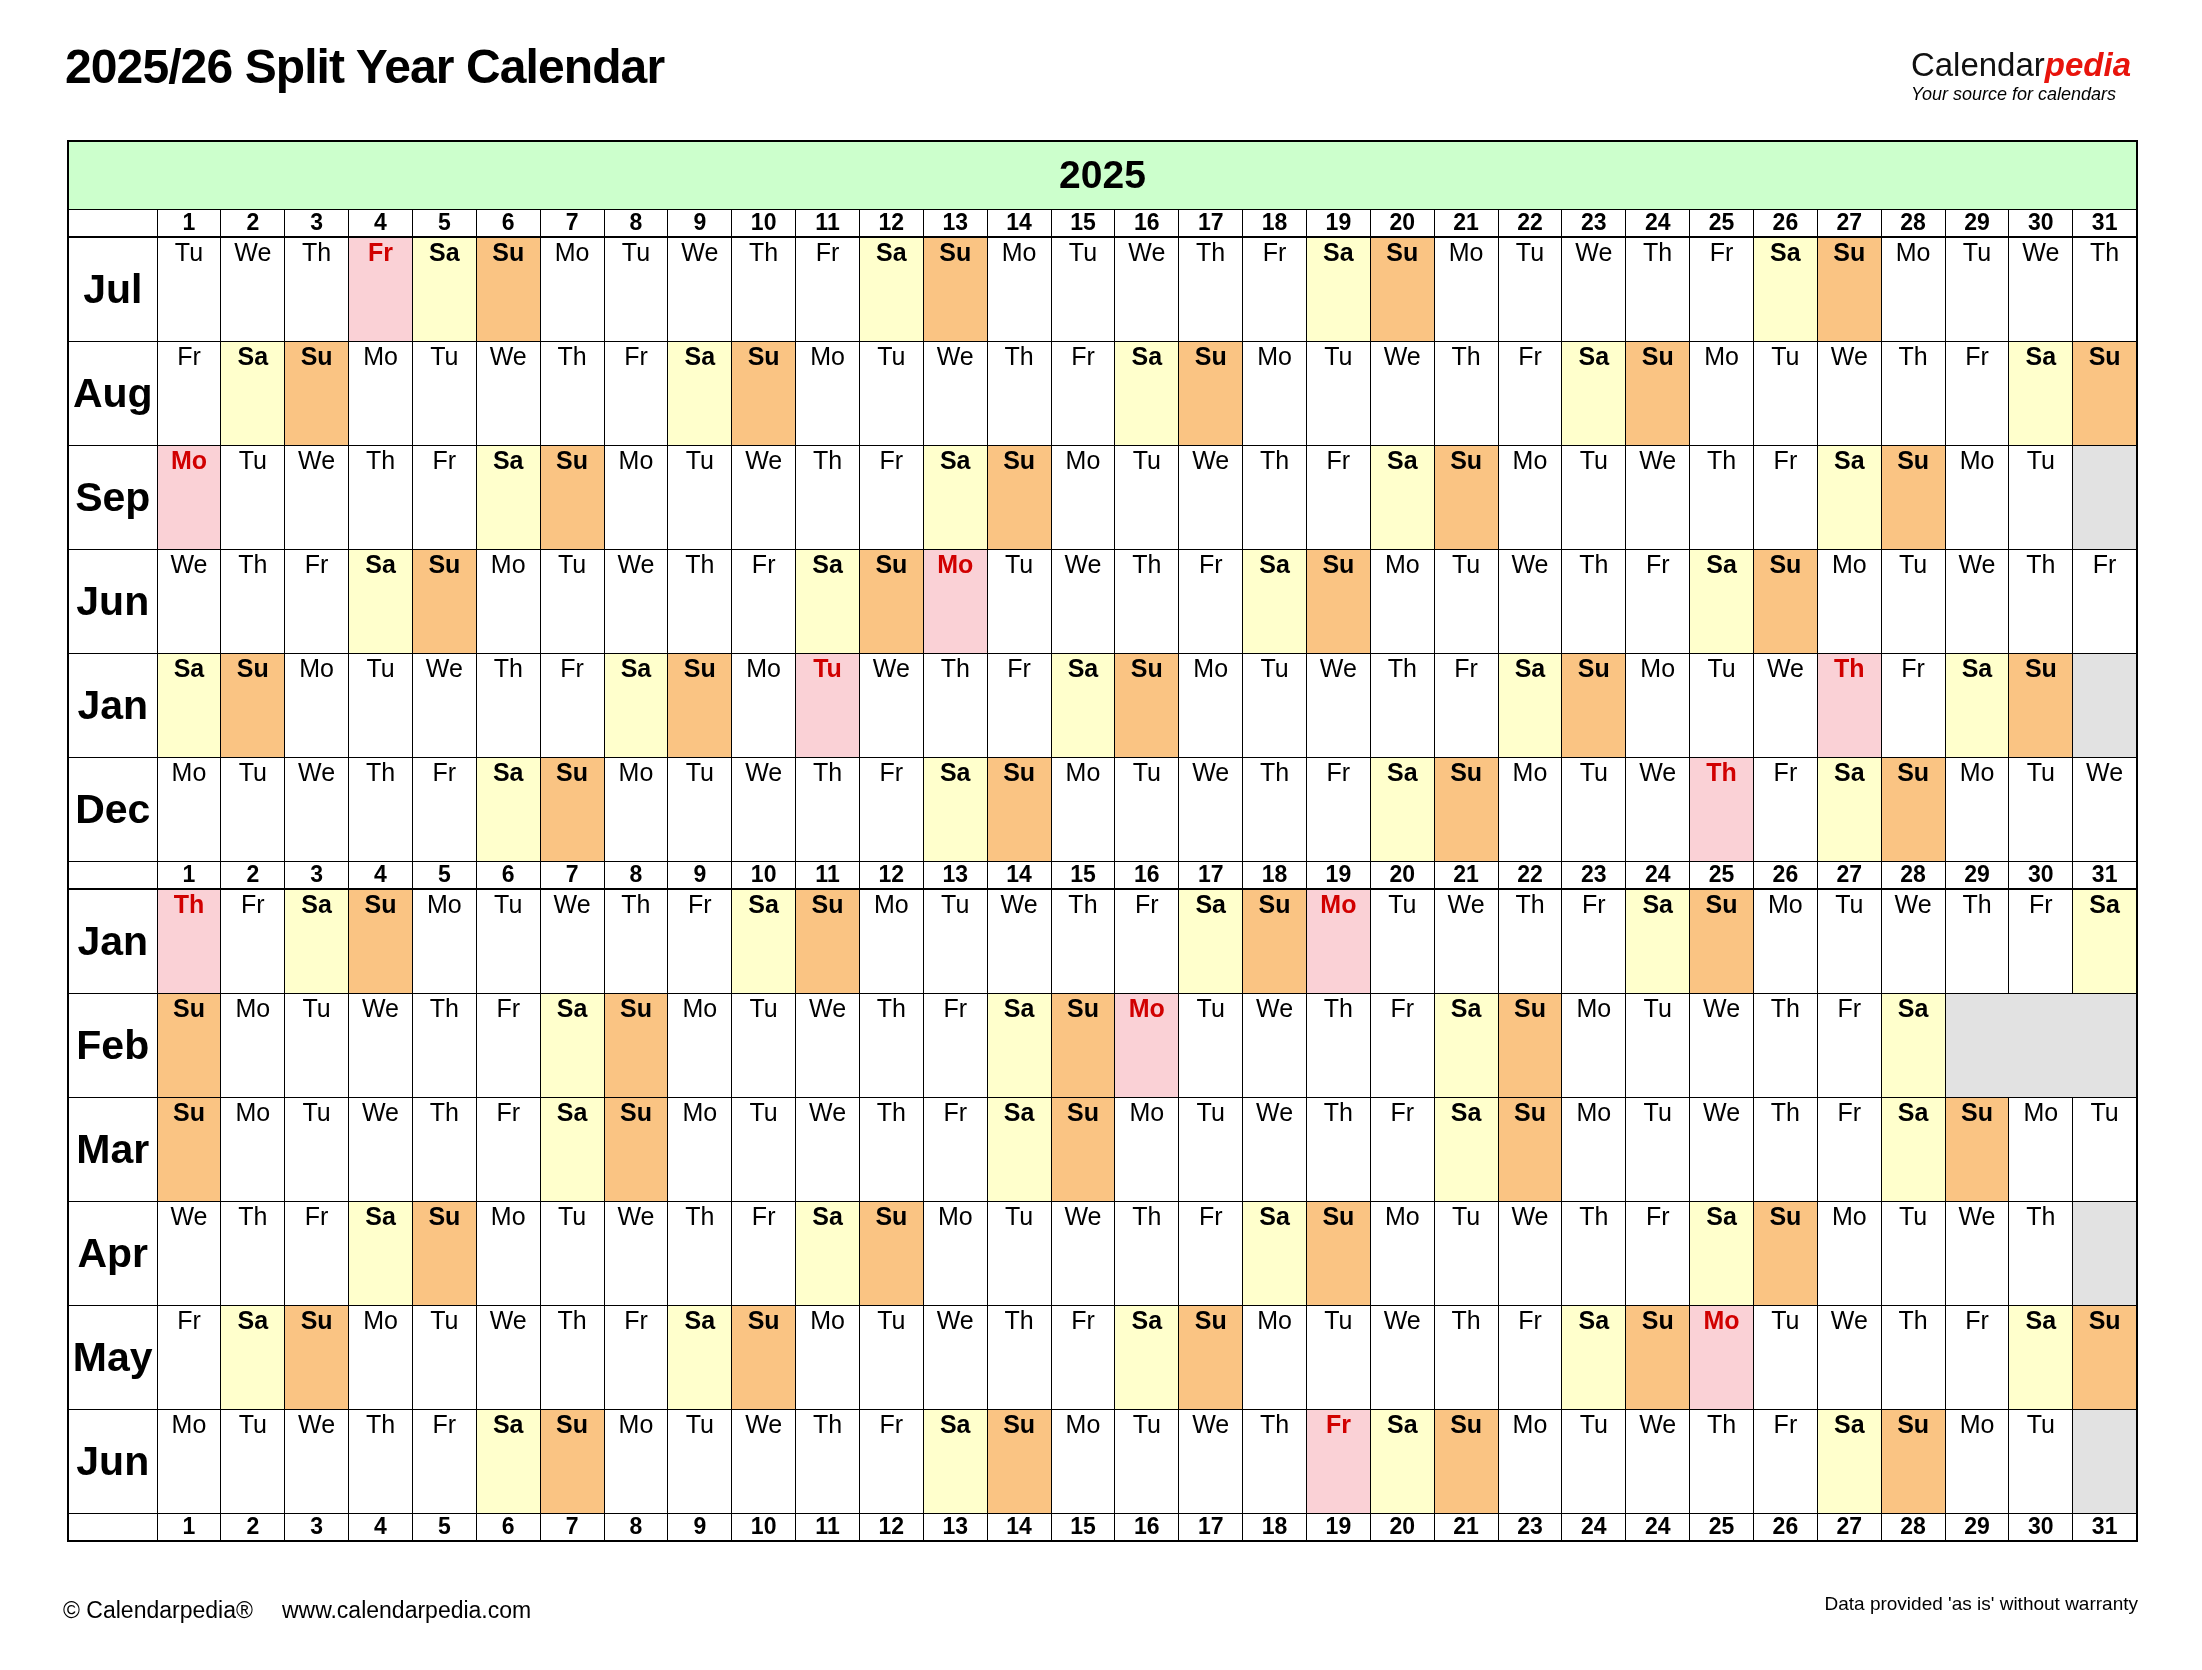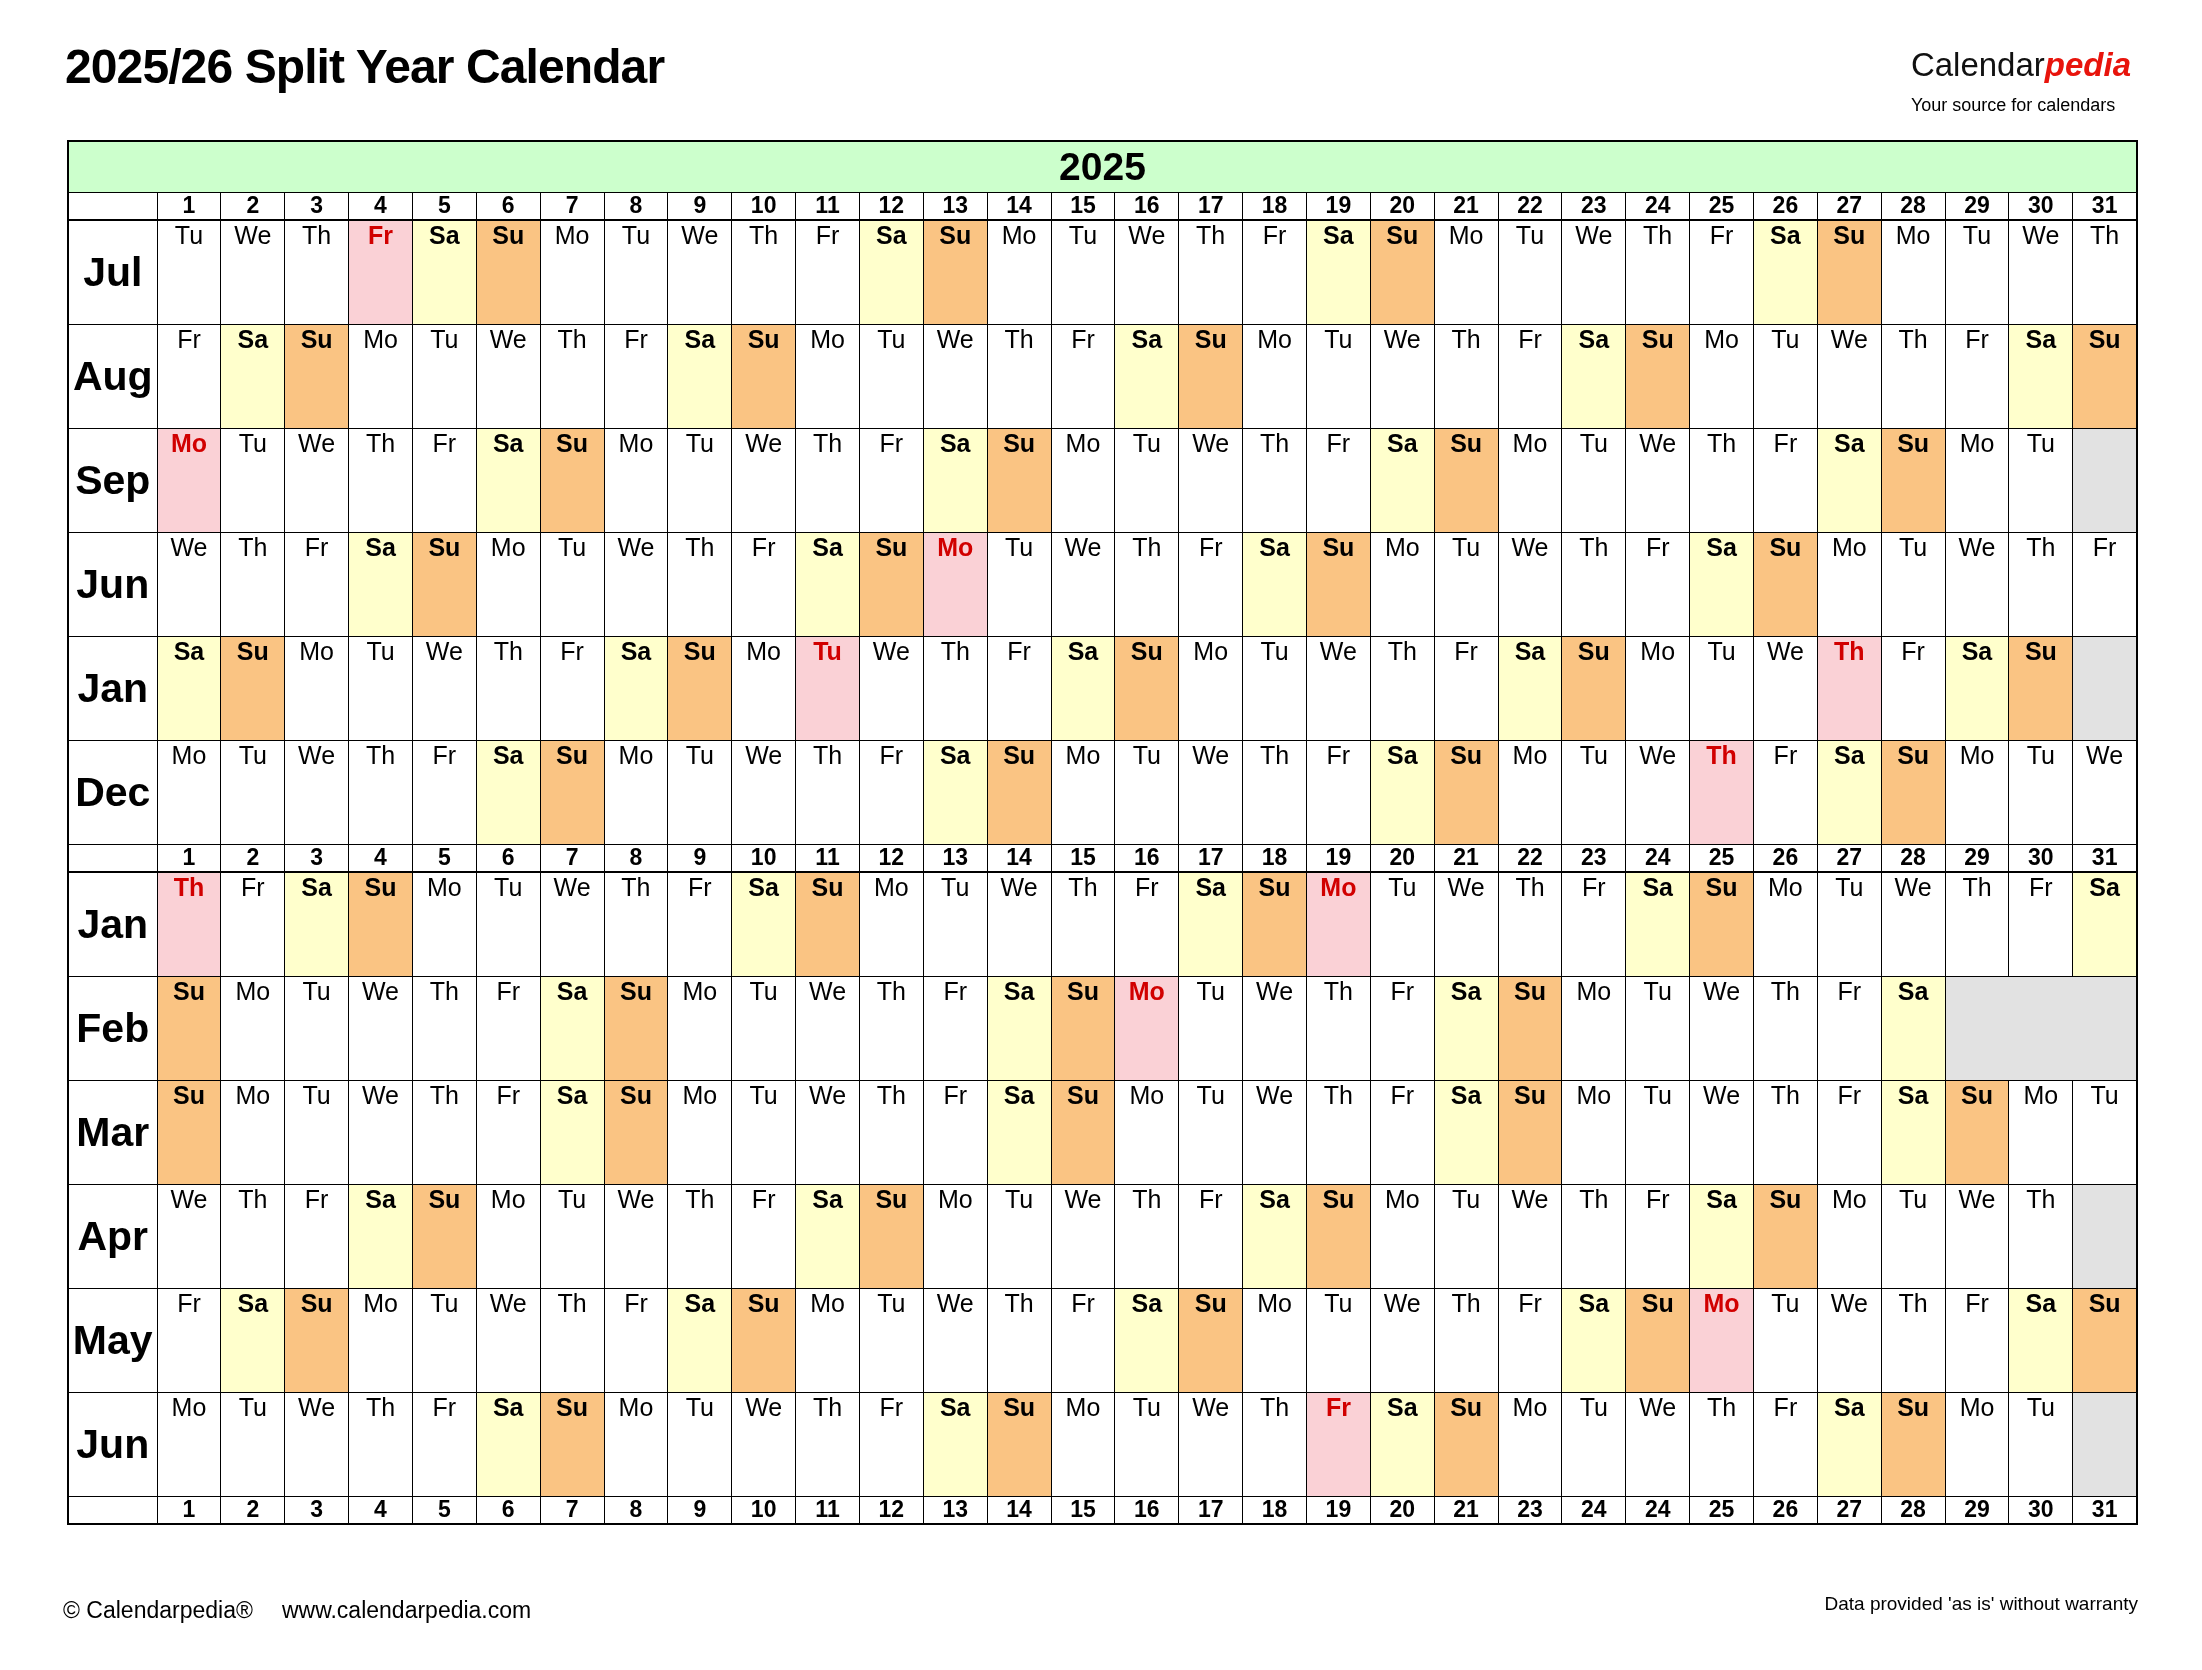--- a/index.html
+++ b/index.html
@@ -8,29 +8,29 @@
     width:2203px; height:1671px; position:relative; background:#ffffff;
     font-family:"Liberation Sans", sans-serif; color:#000;
   }
   .title {
     position:absolute; left:65px; top:39px; font-size:48px; font-weight:bold;
     letter-spacing:-0.9px; white-space:nowrap;
   }
   .logo { position:absolute; top:48px; right:72px; text-align:left; line-height:1.05; }
   .logo-main { font-size:33px; color:#111; }
   .logo-red { color:#e8140c; font-style:italic; font-weight:bold;text-align:center; }
-  .logo-tagline { font-size:18px; margin-top:13px; color:#000; }
+  .logo-tagline { font-size:18px; margin-top:2px; color:#000;font-style:italic; }
 
   table.cal {
     position:absolute; left:67px; top:140px; width:2071px;
     border-collapse:collapse; table-layout:fixed;
     border:2.6px solid #000;
   }
   table.cal td { border:1.7px solid #000; padding:0; text-align:center; overflow:hidden; }
-  td.year-hd { height:51px; font-size:39px; font-weight:bold; vertical-align:middle; }
+  td.year-hd { height:68px; font-size:39px; font-weight:bold; vertical-align:middle; }
   tr.num-row td { height:28px; font-size:23px; font-weight:bold; vertical-align:middle; line-height:1; border-bottom-width:2.6px; }
   tr.month-row { height:104px; }
   td.month-label { font-size:41px; font-weight:bold; vertical-align:middle; background:#fff; }
   td.day-cell { font-size:25px; vertical-align:top; padding-top:2.6px; line-height:1.15; background:#fff; }
   td.sat { background:var(--saturday-bg); font-weight:bold; }
   td.sun { background:var(--sunday-bg); font-weight:bold; }
   td.holiday { background:var(--holiday-bg); color:var(--holiday-text); font-weight:bold; }
   td.empty { background:var(--empty-bg); }
 
   .footer-left { position:absolute; left:63px; top:1597px; font-size:23px; }

